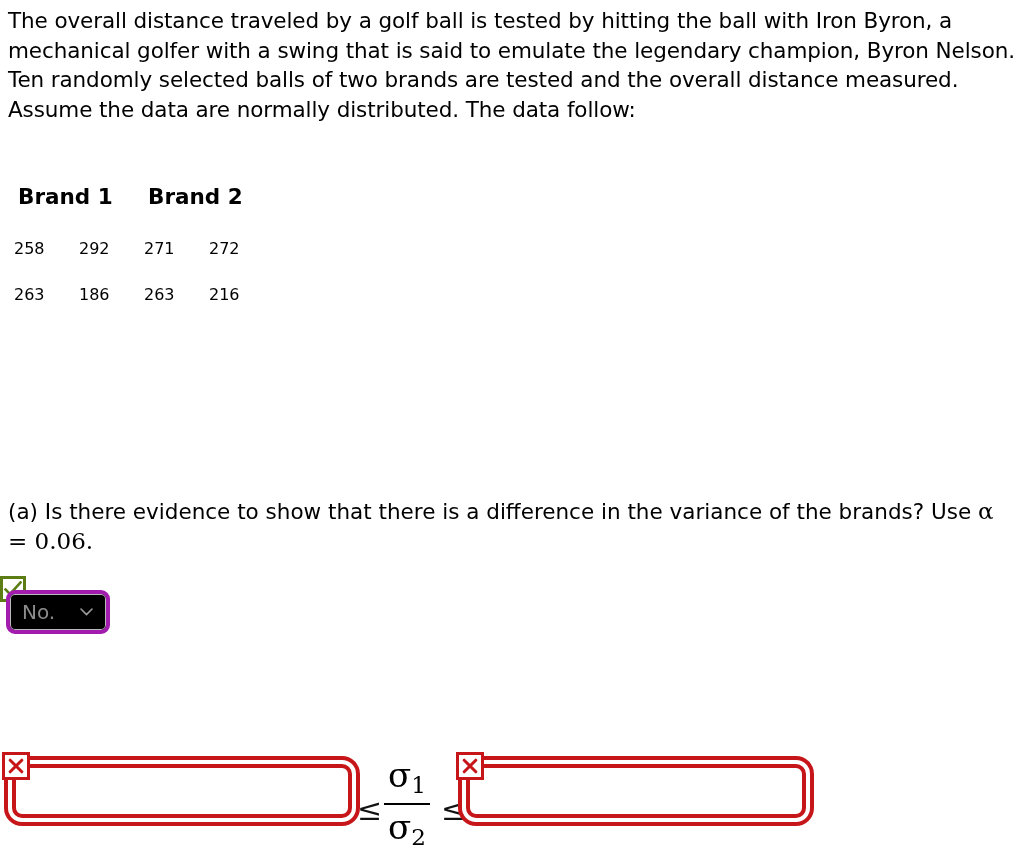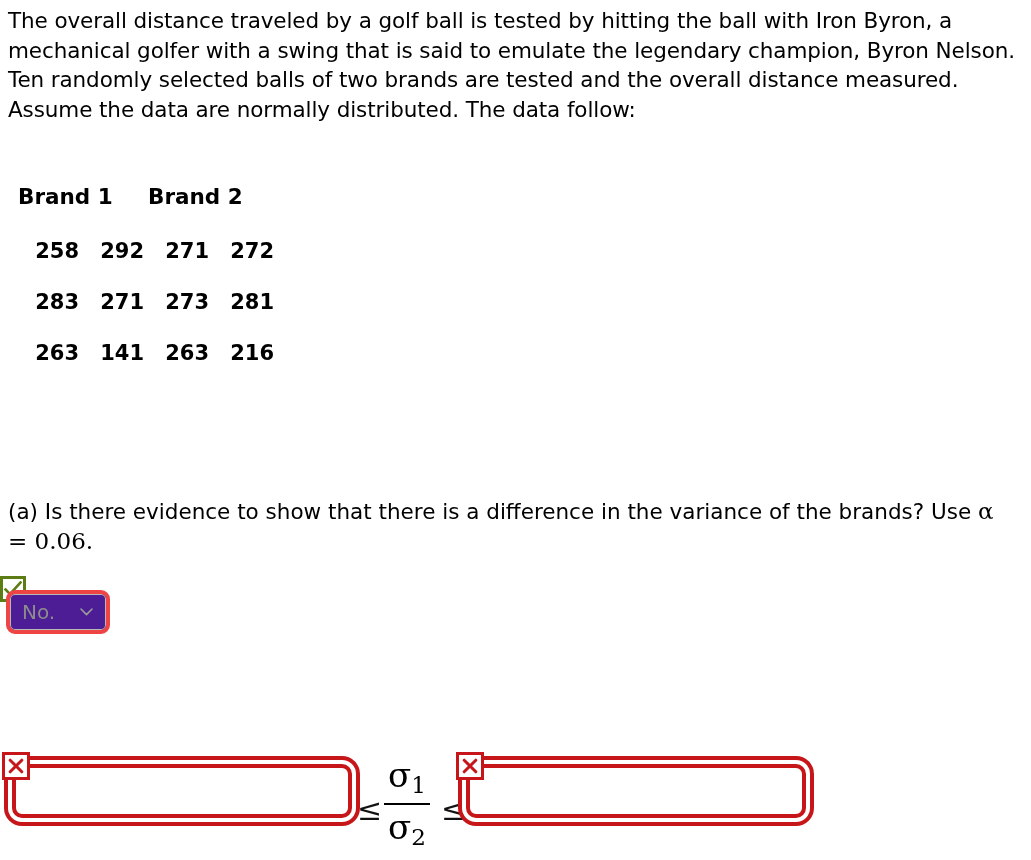--- a/index.html
+++ b/index.html
@@ -42,23 +42,23 @@
   }
   .data-table th {
     font-size: 21.5px;
     font-weight: bold;
     text-align: left;
     padding: 0 0 30px 0;
   }
   .data-table th.brand1-head { padding-left: 4px; }
   .data-table th.brand2-head { padding-left: 4px; }
   .data-table td {
-    font-size: 21px;
-    font-weight: bold;
-    text-align: right;
+    font-size: 16px;
+    font-weight: normal;
+    text-align: left;
     padding: 0 0 27px 0;
     width: 65px;
   }
 
   
   .part-a {
     position: absolute;
     left: 8px;
     top: 497px;
     width: 1000px;
@@ -85,23 +85,23 @@
   .dropdown-wrap {
     position: absolute;
     left: 6px;
     top: 590px;
   }
   .dropdown-box {
     position: relative;
     width: 104px;
     height: 44px;
     box-sizing: border-box;
-    border: 4px solid #ef4444;
+    border: 4px solid #a21caf;
     border-radius: 9px;
-    background: #4c1d95;
+    background: #000000;
     display: flex;
     align-items: center;
     padding-left: 12px;
     box-shadow: inset 0 0 0 1px #b9b9b9;
   }
   .dropdown-label {
     font-size: 20px;
     color: #8c8c8c;
   }
   .dropdown-caret {
@@ -235,28 +235,22 @@
       </tr>
     </thead>
     <tbody>
       <tr>
         <td>258</td>
         <td>292</td>
         <td>271</td>
         <td>272</td>
       </tr>
       <tr>
-        <td>283</td>
-        <td>271</td>
-        <td>273</td>
-        <td>281</td>
-      </tr>
-      <tr>
         <td>263</td>
-        <td>141</td>
+        <td>186</td>
         <td>263</td>
         <td>216</td>
       </tr>
     </tbody>
   </table>
 
   <div class="part-a"><span>(a) Is there evidence to show that there is a difference in the variance of the brands? Use </span><span class="mathser mvar">α</span><span class="mathser"> = </span><span class="mathser">0.06</span><span class="mathser">.</span></div>
 
   <div class="dropdown-wrap">
     <div class="check-badge">

